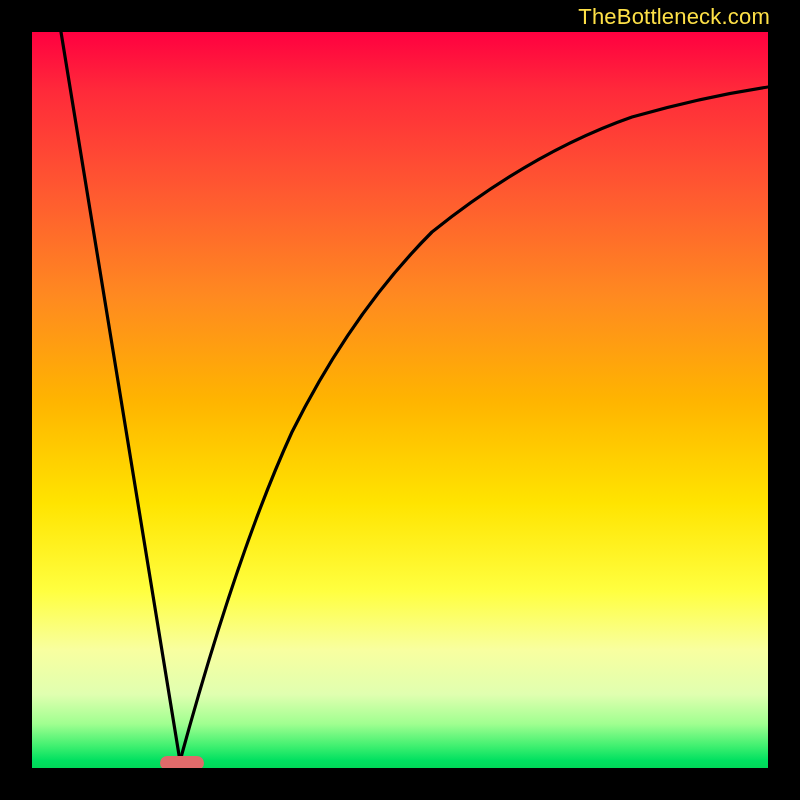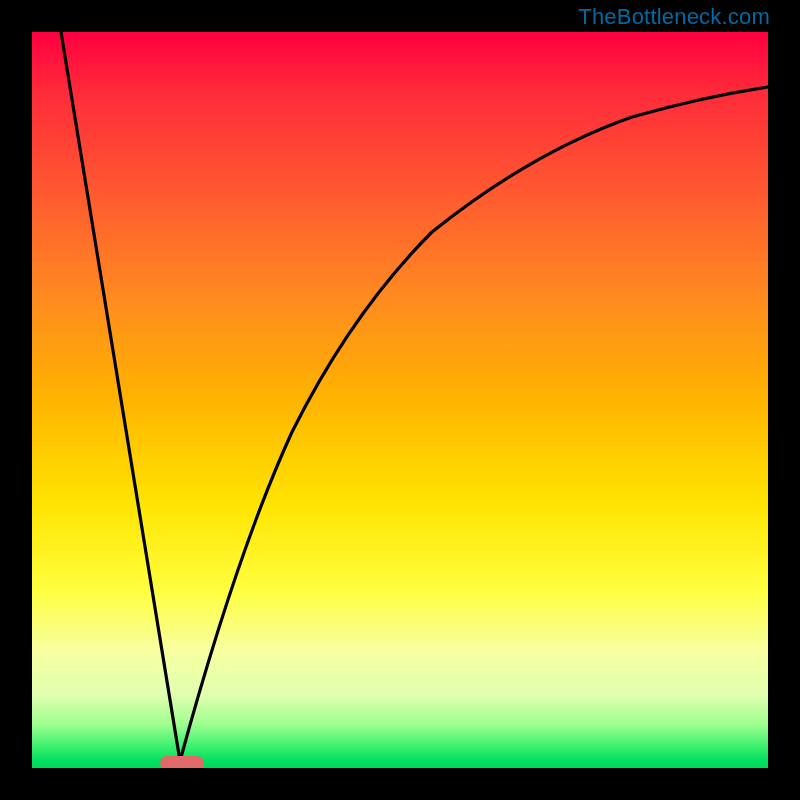--- a/index.html
+++ b/index.html
@@ -61,21 +61,21 @@
   .marker {
     position: absolute;
     height: 14px;
     border-radius: 8px;
     background: #e06a6a;
   }
   .watermark {
     position: absolute;
     top: 4px;
     right: 30px;
-    color: #0369a1;
+    color: #fde047;
     font-size: 22px;
     font-weight: 500;
     letter-spacing: 0.2px;
   }
 </style>
 </head>
 <body>
 
 <div class="frame">
 

